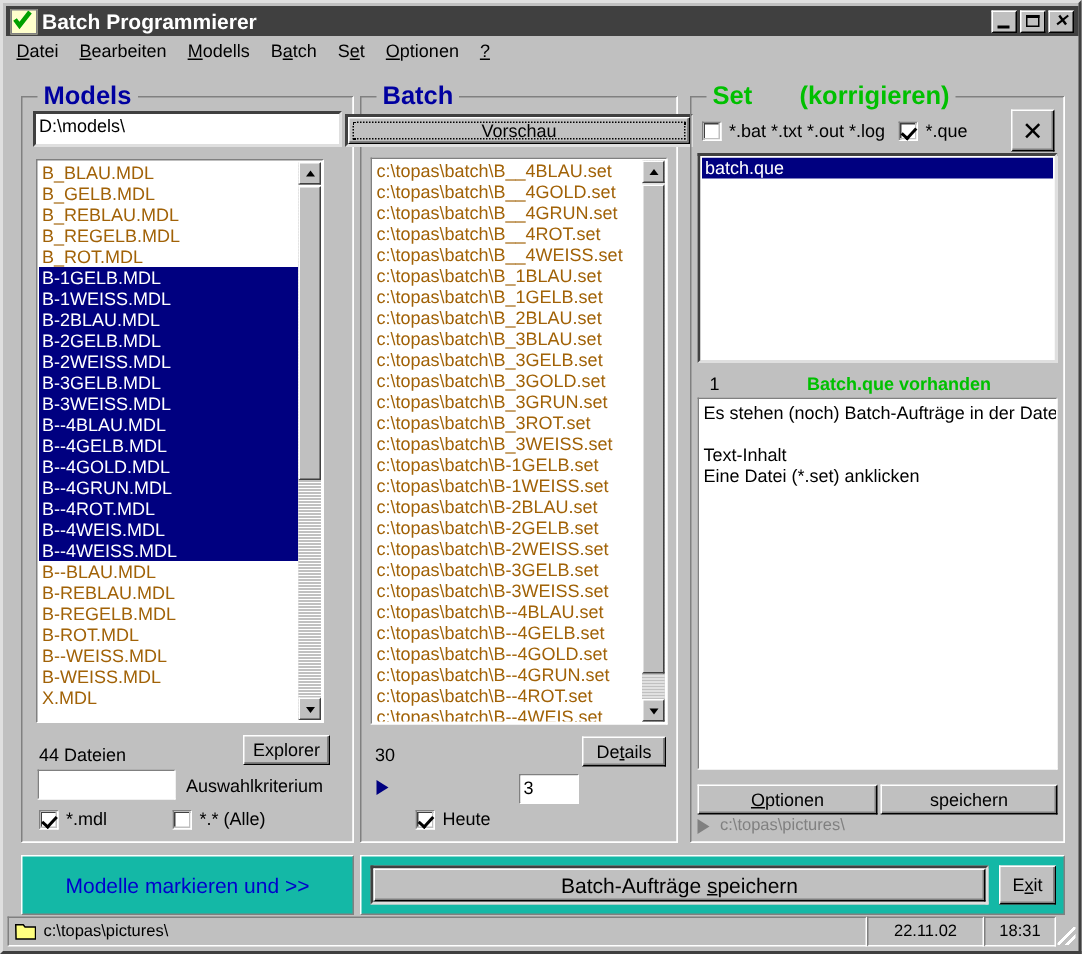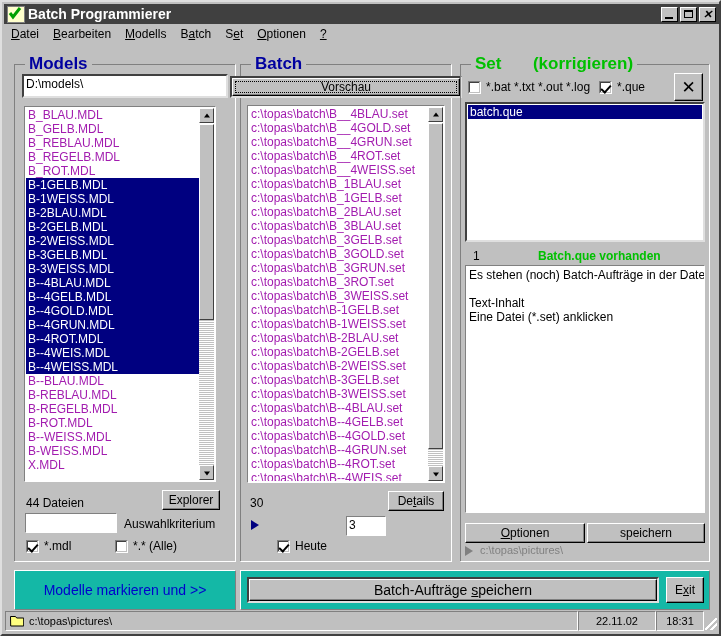--- a/index.html
+++ b/index.html
@@ -167,21 +167,21 @@
     left: 1px; top: 1px; right: 16px; bottom: 1px;
     overflow: hidden;
   }
   .lb-items.noscroll { right: 1px; }
   .lrow {
     font-size: 12px;
     line-height: 14px;
     height: 14px;
     padding-left: 2px;
     white-space: nowrap;
-    color: #a21caf;
+    color: #a16207;
     cursor: default;
     overflow: hidden;
   }
   .lrow.sel { background: #000080; color: #fff; }
   
   .vscroll {
     position: absolute;
     top: 1px; right: 1px; bottom: 1px;
     width: 15px;
     background: #dfdfdf;

